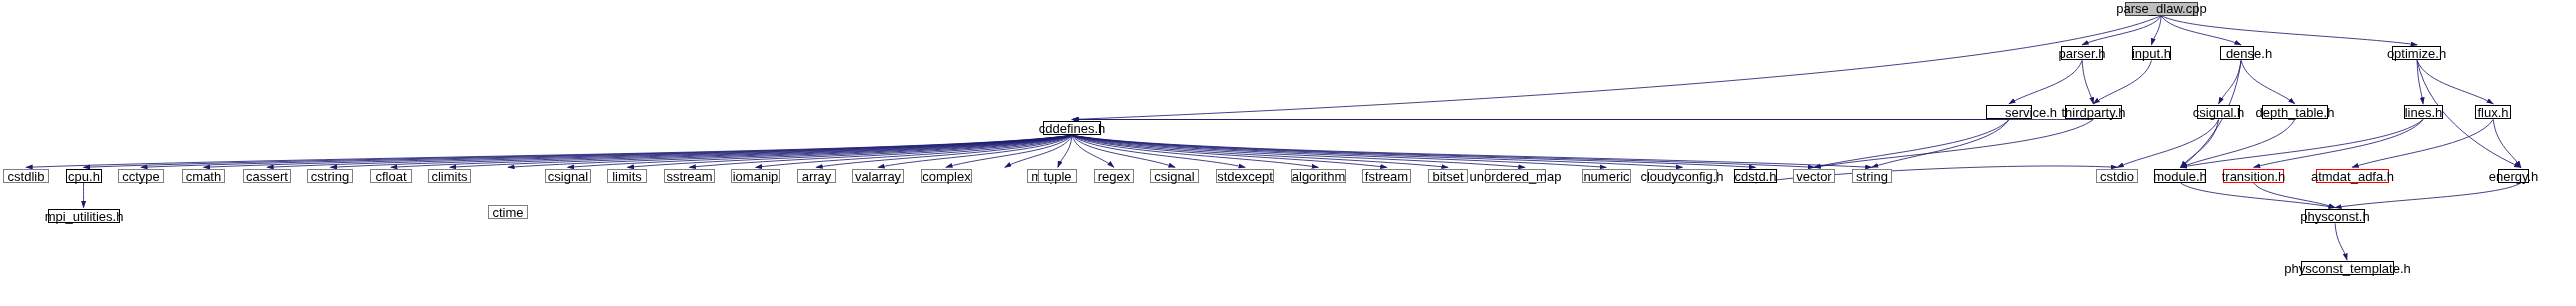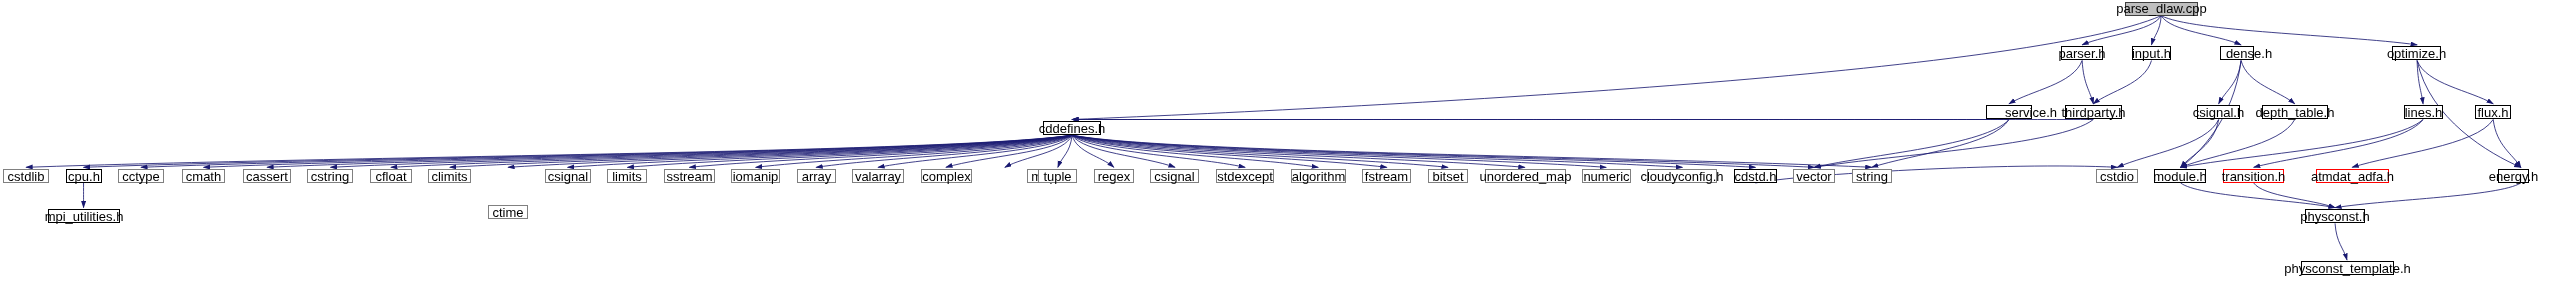--- a/index.html
+++ b/index.html
@@ -191,21 +191,21 @@
       </div>
       <div class="node" style="left: 1291px; top: 169px; width: 55px;">
         <span>algorithm</span>
       </div>
       <div class="node" style="left: 1362px; top: 169px; width: 49px;">
         <span>fstream</span>
       </div>
       <div class="node" style="left: 1428px; top: 169px; width: 40px;">
         <span>bitset</span>
       </div>
-      <div class="node" style="left: 1485px; top: 169px; width: 81px;">
+      <div class="node" style="left: 1485px; top: 169px; width: 61px;">
         <span>unordered_map</span>
       </div>
       <div class="node" style="left: 1582px; top: 169px; width: 49px;">
         <span>numeric</span>
       </div>
       <div class="node" style="left: 1647px; top: 169px; width: 70px;">
         <span>cloudyconfig.h</span>
       </div>
       <div class="node bold" style="left: 1734px; top: 169px; width: 43px;">
         <span>cdstd.h</span>

